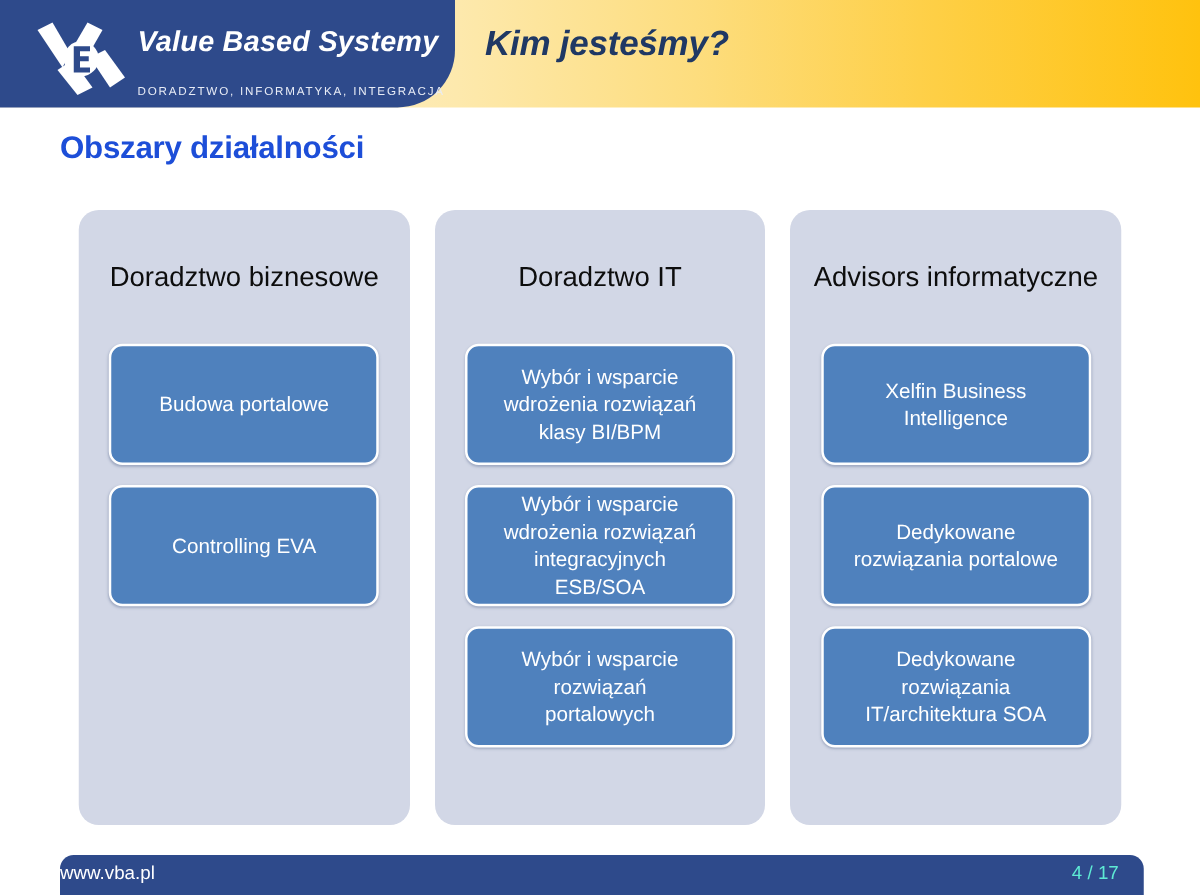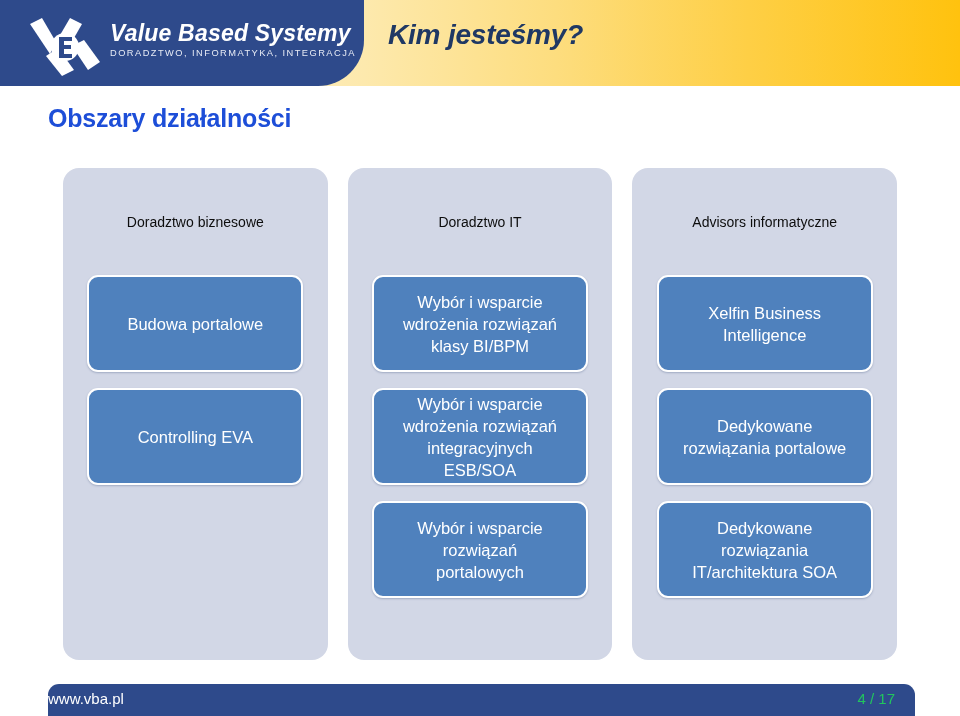--- a/index.html
+++ b/index.html
@@ -60,20 +60,21 @@
     letter-spacing: 0.2px;
     line-height: 26px;
     white-space: nowrap;
   }
   .logo-sub {
     color: #e8ecf6;
     font-size: 9.3px;
     letter-spacing: 1.45px;
     line-height: 14px;
     white-space: nowrap;
+    margin-top: 20px;
   }
   .header-title {
     position: absolute;
     left: 388px;
     top: 19px;
     font-size: 28px;
     font-weight: bold;
     color: #1f3864;
     letter-spacing: -0.2px;
     font-style: italic;
@@ -108,21 +109,21 @@
     flex-direction: column;
     align-items: center;
     padding: 0;
     box-sizing: border-box;
   }
   .column-header {
     height: 107px;
     display: flex;
     align-items: center;
     justify-content: center;
-    font-size: 14px;
+    font-size: 22px;
     color: #0d0d0d;
     width: 100%;
     box-sizing: border-box;
     padding: 0 6px;
     text-align: center;
   }
   .cards {
     width: 100%;
     flex: 1;
     display: flex;
@@ -169,21 +170,21 @@
     right: 0;
     top: 6px;
     text-align: left;
     color: #ffffff;
     font-size: 15px;
   }
   .footer-page {
     position: absolute;
     right: 20px;
     top: 6px;
-    color: #22c55e;
+    color: #5eead4;
     font-size: 15px;
   }
 </style>
 </head>
 <body>
 
 <div class="header-band">
 
   <div class="logo-block">
 

